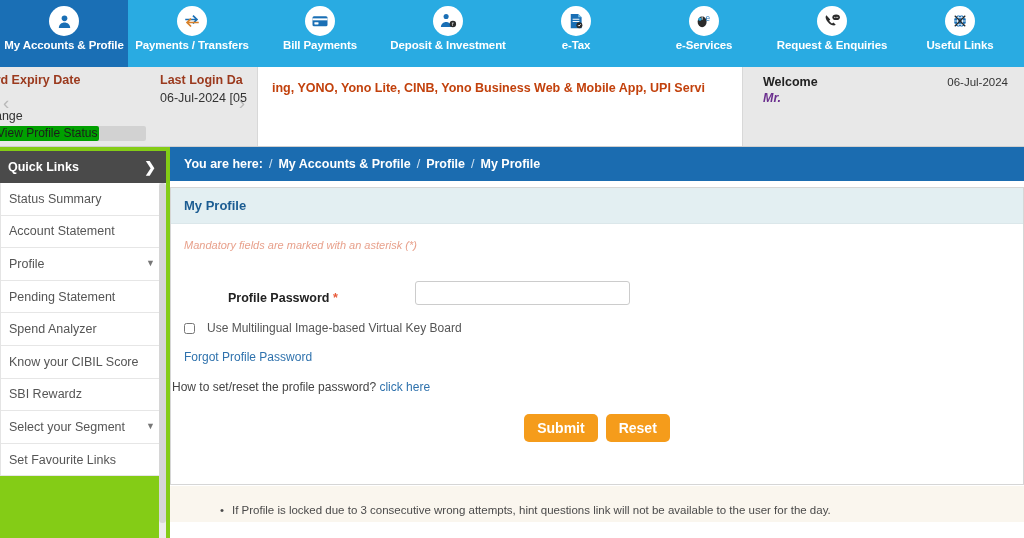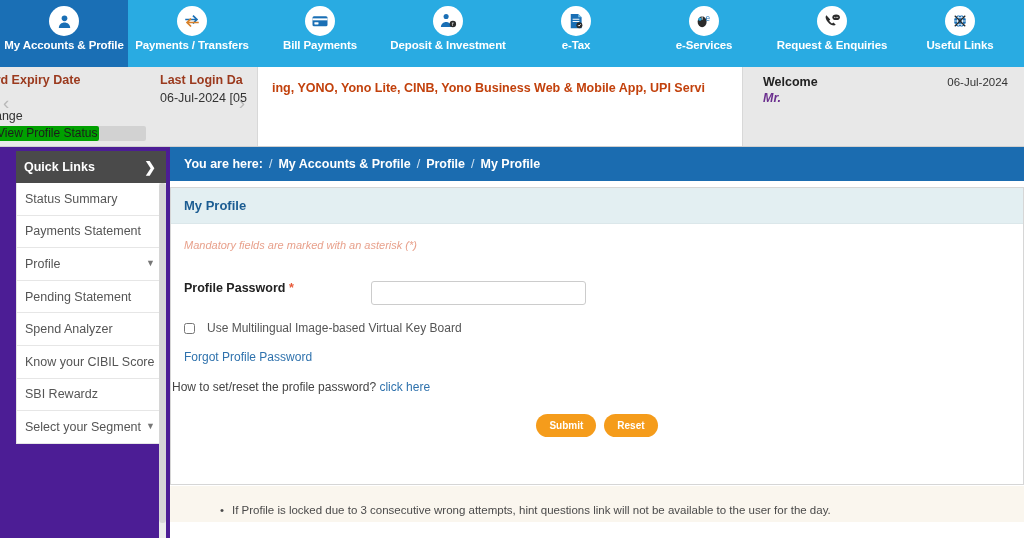--- a/index.html
+++ b/index.html
@@ -160,23 +160,23 @@
     position: absolute; right: 16px; top: 9px;
     font-size: 11.5px; color: #333;
   }
 
   
   #body { display: flex; width: 1024px; height: 391px; background: #f1f1f1; }
 
   
   #sidebar {
     width: 170px;
-    background: #4c1d95;
-    position: relative;
-    padding-left: 16px;
+    background: #84cc16;
+    position: relative;
+    padding-left: 0;
   }
   #ql-header {
     height: 32px;
     background: #4a4a4a;
     display: flex;
     align-items: center;
     justify-content: space-between;
     padding: 0 10px 0 8px;
     margin: 4px 4px 0 0;
     cursor: pointer;
@@ -260,23 +260,24 @@
 
   .mandatory {
     color: #e8a18c;
     font-size: 11px;
     font-style: italic;
     padding: 15px 0 0 13px;
   }
 
   .field-row {
     display: flex;
-    align-items: flex-start;
+    align-items: flex-end;
     padding-left: 13px;
     margin-top: 30px;
+    margin-left: 44px;
   }
   .field-label {
     width: 187px;
     font-size: 12.5px;
     color: #222;
     font-weight: bold;
   }
   .field-label .ast { color: #e85b3a; font-weight: bold; }
   .field-input {
     width: 215px; height: 24px;
@@ -311,24 +312,24 @@
   }
   .howto .clickhere { color: #2f72ad; cursor: pointer; }
 
   .btn-row {
     display: flex; justify-content: center;
     gap: 8px; margin-top: 20px;
   }
   .btn {
     background: #f59c1b;
     color: #ffffff;
-    font-size: 10px;
+    font-size: 14px;
     font-weight: bold;
     border: none;
-    border-radius: 12px;
+    border-radius: 5px;
     padding: 6px 13px;
     cursor: pointer;
     font-family: "Liberation Sans", sans-serif;
   }
 
   #footnote {
     position: absolute;
     left: 0; right: 0; top: 339px;
     height: 36px;
     background: #faf6ee;
@@ -486,21 +487,21 @@
     <div id="ql-header">
       <span class="ql-text">Quick Links</span>
       <span class="ql-chev">❯</span>
     </div>
     <div id="ql-list">
       <div class="ql-item">
         <span>Status Summary</span>
         <span class="caret"></span>
       </div>
       <div class="ql-item">
-        <span>Payments Statement</span>
+        <span>Account Statement</span>
         <span class="caret"></span>
       </div>
       <div class="ql-item">
         <span>Profile</span>
         <span class="caret">▼</span>
       </div>
       <div class="ql-item">
         <span>Pending Statement</span>
         <span class="caret"></span>
       </div>
@@ -512,20 +513,24 @@
         <span>Know your CIBIL Score</span>
         <span class="caret"></span>
       </div>
       <div class="ql-item">
         <span>SBI Rewardz</span>
         <span class="caret"></span>
       </div>
       <div class="ql-item">
         <span>Select your Segment</span>
         <span class="caret">▼</span>
+      </div>
+      <div class="ql-item">
+        <span>Set Favourite Links</span>
+        <span class="caret"></span>
       </div>
     </div>
     <div id="sb-scroll">
       <div id="sb-thumb"></div>
     </div>
   </div>
 
   <div id="main">
 
     <div id="breadcrumb">

